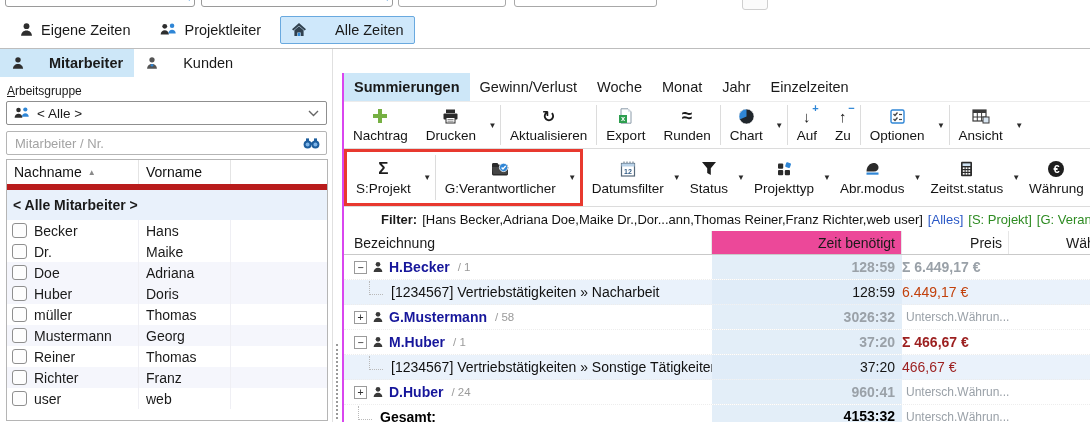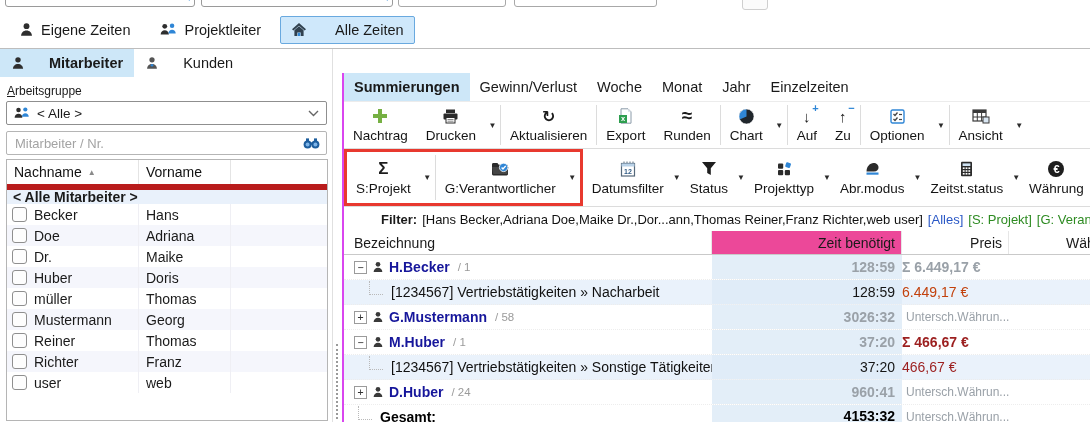--- a/index.html
+++ b/index.html
@@ -41,21 +41,21 @@
              padding:0 6px;box-sizing:border-box;background:#fff;}
   .searchbox input{border:none;outline:none;flex:1;font-size:13px;color:#333;font-family:inherit;background:transparent;}
   .searchbox input::placeholder{color:#a3a3a3;}
   .lp-list{flex:1;margin:4px 4px 1px 6px;border:1px solid #b5b5b5;background:#fff;overflow:hidden;display:flex;flex-direction:column;}
   .lrow{display:grid;grid-template-columns:132px 92px 1fr;align-items:center;height:21px;font-size:14px;flex:0 0 auto;}
   .lrow .c{height:100%;display:flex;align-items:center;border-right:1px solid #efeff4;box-sizing:border-box;}
   .lrow .c:last-child{border-right:none;}
   .lhead{height:24px;border-bottom:6px solid #b91c1c;font-size:14px;}
   .lhead .c{border-right:1px solid #e4e4e4;padding-left:7px;gap:6px;color:#111;}
   .sortarrow{font-size:8px;color:#8a8a8a;}
-  .allrow{height:14px;background:#e9f1fb;font-weight:bold;padding-left:6px;display:flex;align-items:center;font-size:14px;flex:0 0 auto;}
+  .allrow{height:30px;background:#e9f1fb;font-weight:bold;padding-left:6px;display:flex;align-items:center;font-size:14px;flex:0 0 auto;}
   .lrow.alt{background:#f5f6fc;}
   .cb{width:13px;height:13px;border:1px solid #8f8f8f;border-radius:3px;background:#fdfdfd;margin:0 7px 0 5px;flex:0 0 auto;}
 
   
   .rp-tabs{height:28px;display:flex;align-items:stretch;flex:0 0 auto;border-bottom:1px solid #ececec;}
   .rtab{display:flex;align-items:center;padding:0 10px;font-size:14.5px;}
   .rtab.active{background:#cde7f8;font-weight:bold;}
 
   
   .toolbar{display:flex;align-items:stretch;flex:0 0 auto;border-bottom:1px solid #dcdcdc;}
@@ -245,37 +245,37 @@
       <div class="lrow">
         <div class="c">
             <span class="cb"></span>
             <span>Becker</span>
           </div>
         <div class="c" style="padding-left:7px;">
             <span>Hans</span>
           </div>
           <div class="c"></div>
       </div>
+      <div class="lrow">
+        <div class="c">
+            <span class="cb"></span>
+            <span>Dr.</span>
+          </div>
+        <div class="c" style="padding-left:7px;">
+            <span>Maike</span>
+          </div>
+          <div class="c"></div>
+      </div>
       <div class="lrow alt">
         <div class="c">
             <span class="cb"></span>
             <span>Doe</span>
           </div>
         <div class="c" style="padding-left:7px;">
             <span>Adriana</span>
-          </div>
-          <div class="c"></div>
-      </div>
-      <div class="lrow">
-        <div class="c">
-            <span class="cb"></span>
-            <span>Dr.</span>
-          </div>
-        <div class="c" style="padding-left:7px;">
-            <span>Maike</span>
           </div>
           <div class="c"></div>
       </div>
       <div class="lrow alt">
         <div class="c">
             <span class="cb"></span>
             <span>Huber</span>
           </div>
         <div class="c" style="padding-left:7px;">
             <span>Doris</span>

